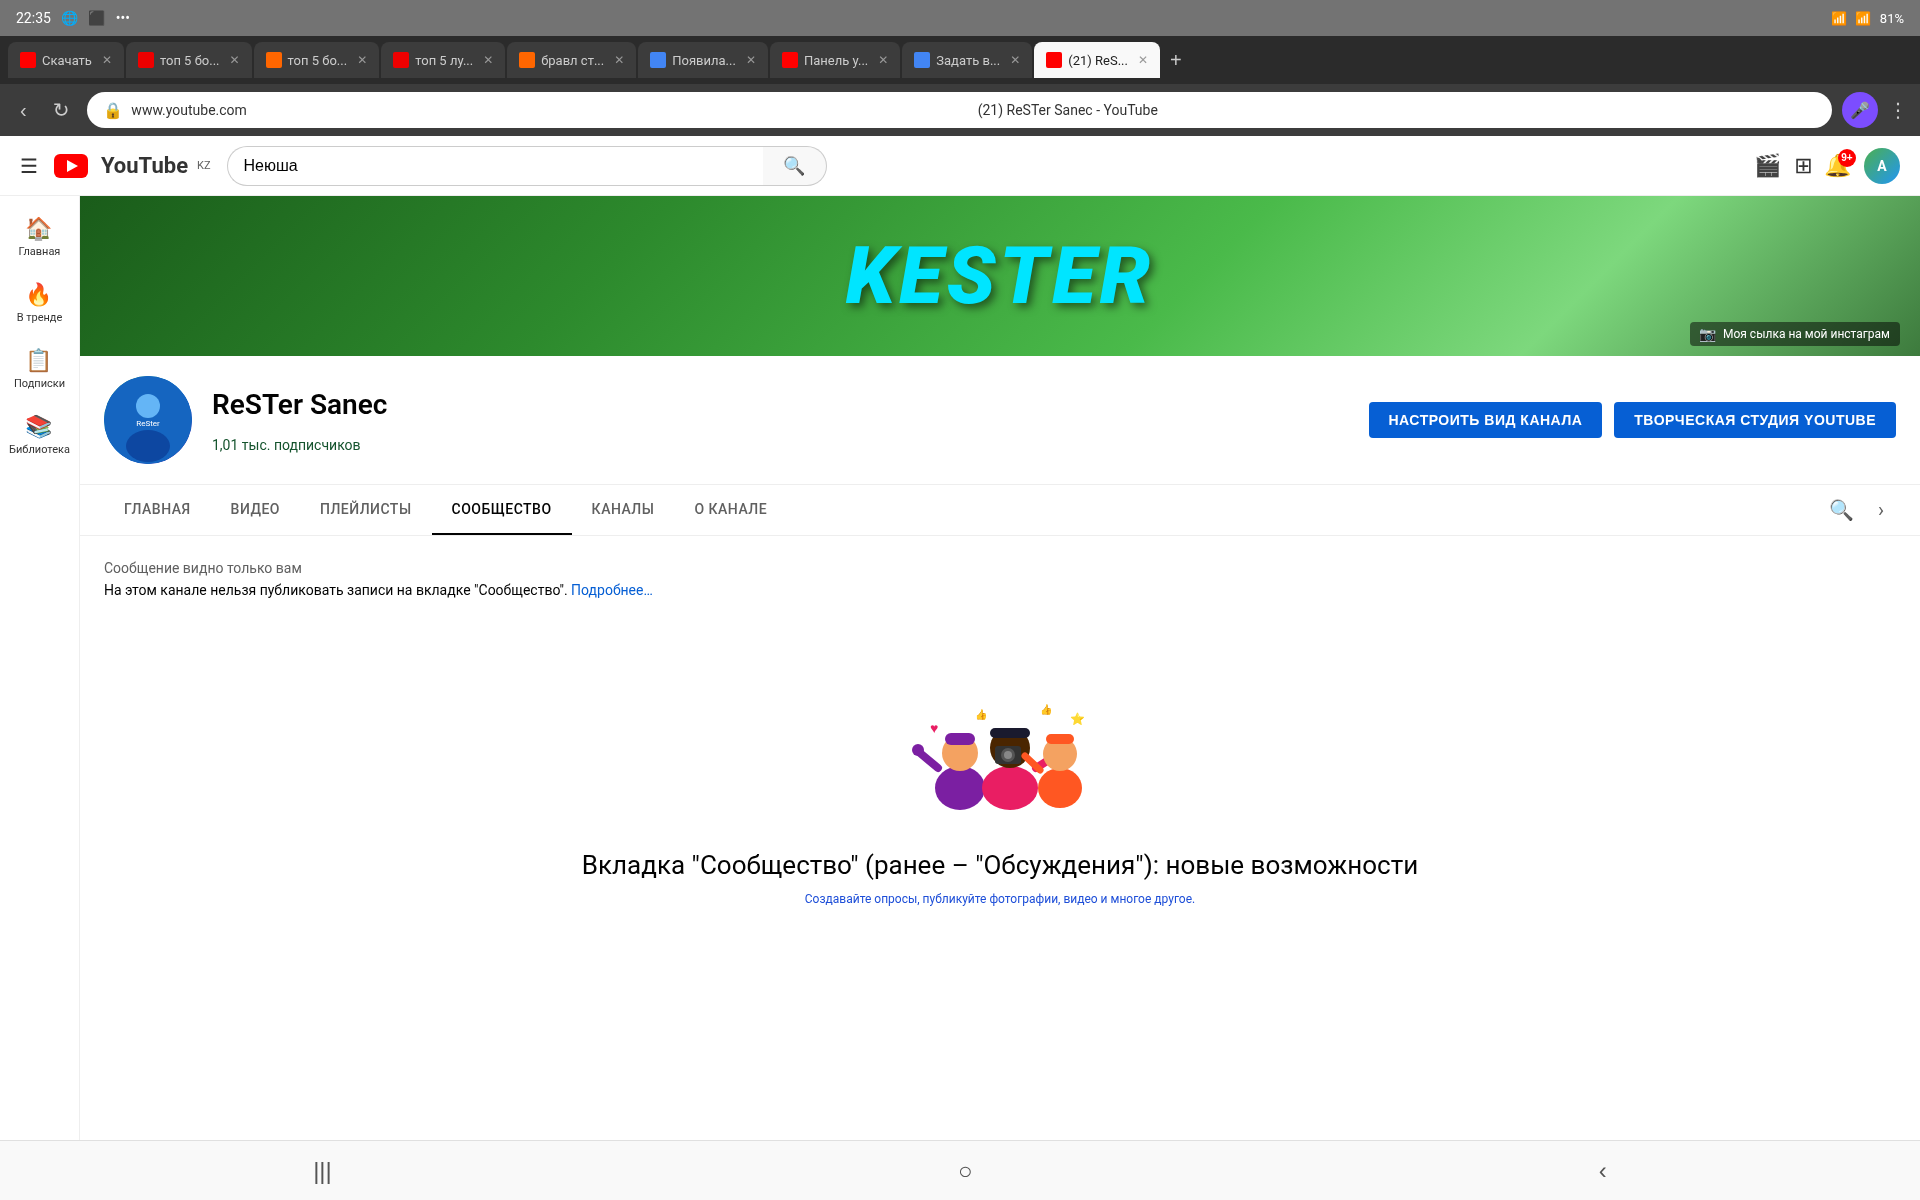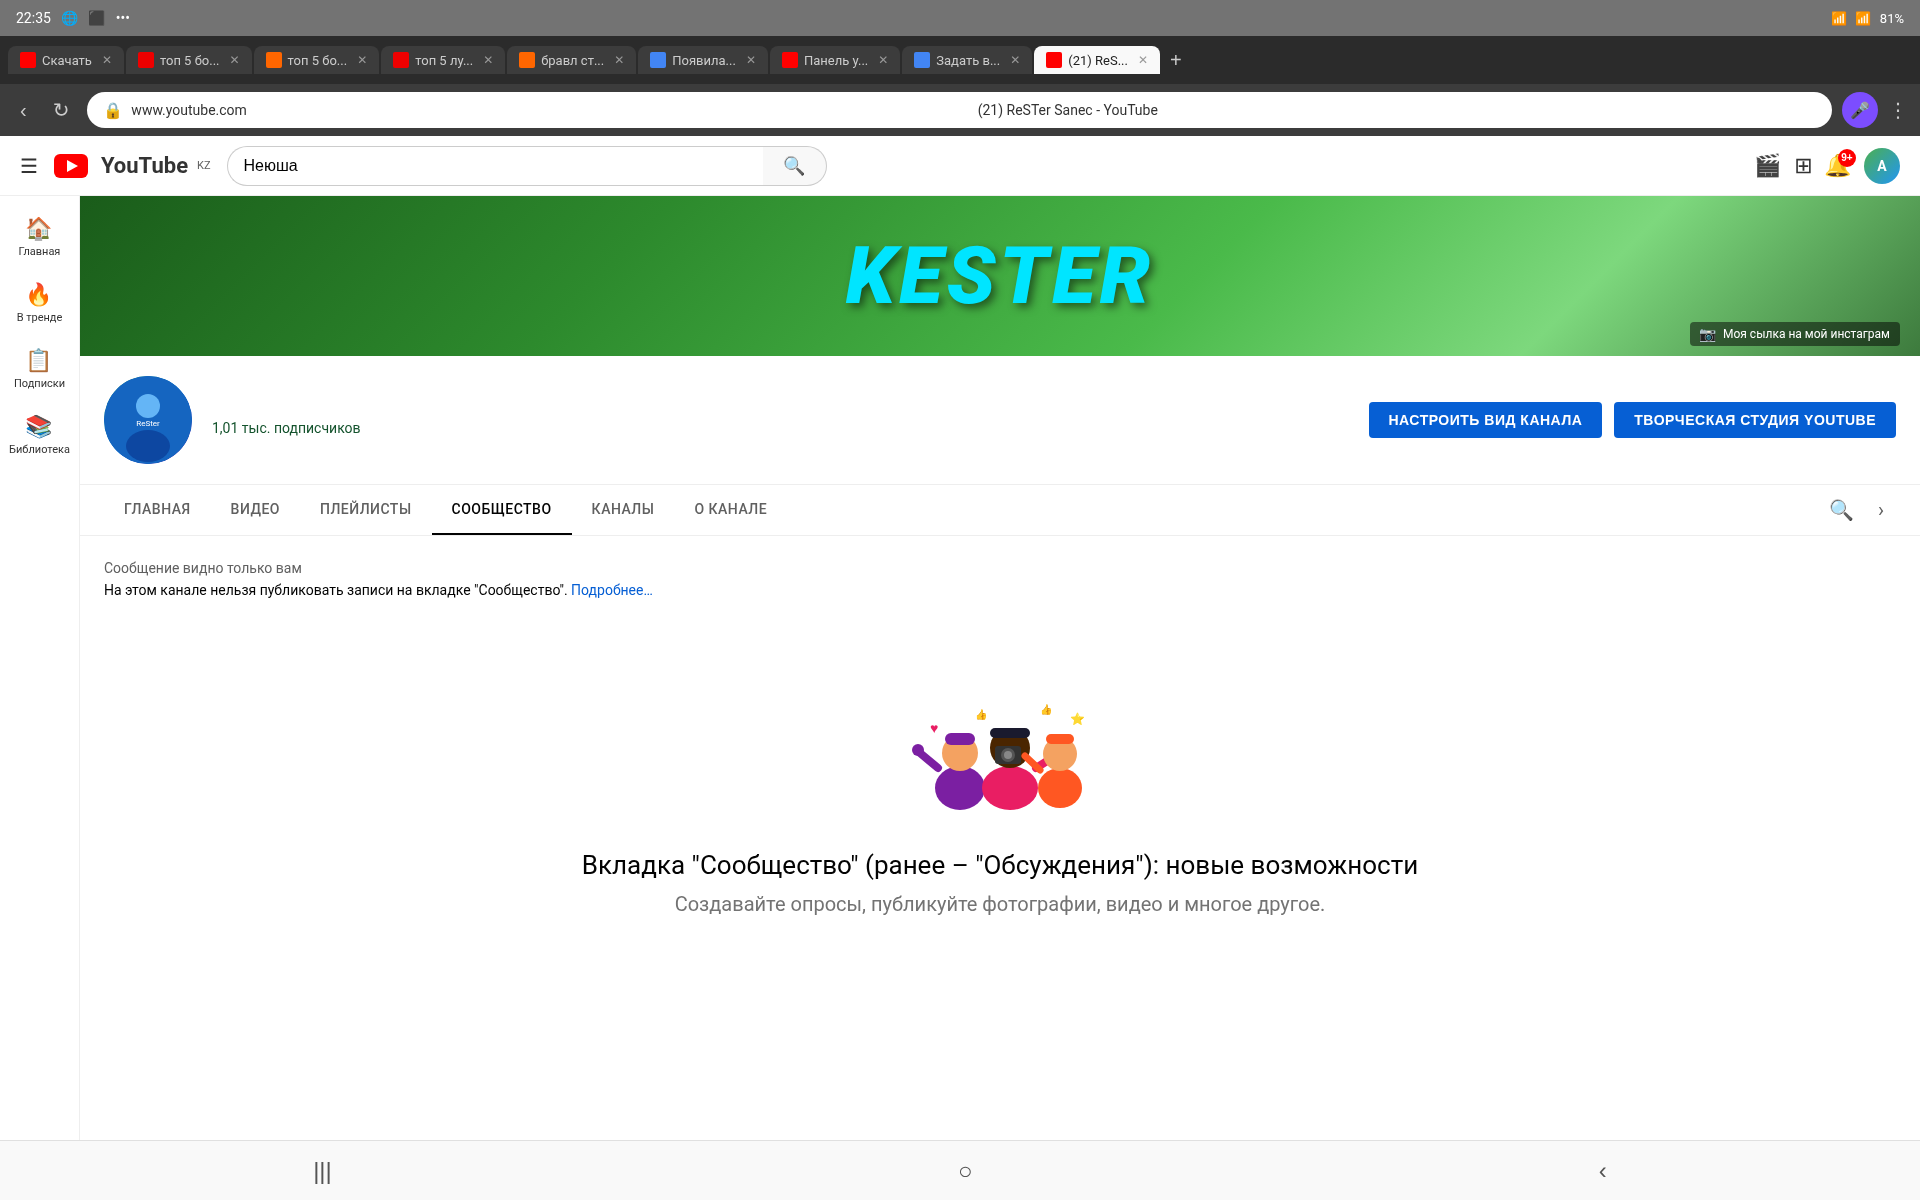--- a/index.html
+++ b/index.html
@@ -6,21 +6,21 @@
     body { font-family: 'Roboto', Arial, sans-serif; background: #f9f9f9; width: 1920px; height: 1200px; overflow: hidden; }
 
     
     .status-bar {
       background: #737373; color: #fff; height: 36px; display: flex; align-items: center;
       justify-content: space-between; padding: 0 16px; font-size: 14px;
     }
     .status-left { display: flex; align-items: center; gap: 10px; }
     .status-right { display: flex; align-items: center; gap: 8px; font-size: 13px; }
     .tab-bar { display: flex; align-items: center; height: 48px; background: #2b2b2b; padding: 0 8px; gap: 2px; overflow: hidden; }
-    .tab { display: flex; align-items: center; height: 28px; padding: 8px 12px; border-radius: 8px 8px 0 0; font-size: 13px; color: #ccc; background: #3c3c3c; max-width: 160px; gap: 6px; white-space: nowrap; overflow: hidden; text-overflow: ellipsis; flex-shrink: 0; }
+    .tab { display: flex; align-items: center; height: 36px; padding: 8px 12px; border-radius: 8px 8px 0 0; font-size: 13px; color: #ccc; background: #3c3c3c; max-width: 160px; gap: 6px; white-space: nowrap; overflow: hidden; text-overflow: ellipsis; flex-shrink: 0; }
     .tab.active { background: #f9f9f9; color: #222; }
     .tab .tab-favicon { width: 16px; height: 16px; border-radius: 2px; flex-shrink: 0; }
     .tab .tab-close { margin-left: 4px; color: #999; font-size: 12px; cursor: pointer; flex-shrink: 0; }
     .tab-new { background: none; border: none; color: #ccc; font-size: 20px; cursor: pointer; padding: 0 8px; }
 
     .nav-bar { display: flex; align-items: center; height: 52px; background: #3c3c3c; padding: 0 12px; gap: 10px; }
     .nav-btn { background: none; border: none; color: #ccc; font-size: 20px; cursor: pointer; padding: 4px 8px; border-radius: 4px; }
     .address-bar { flex: 1; background: #fff; border-radius: 24px; height: 36px; display: flex; align-items: center; padding: 0 16px; gap: 8px; font-size: 14px; color: #333; }
     .address-icon { color: #0a0; font-size: 16px; }
     .address-text { flex: 1; font-size: 14px; color: #333; }
@@ -80,21 +80,21 @@
     .community-section { padding: 24px; }
     .community-notice { margin-bottom: 20px; }
     .notice-visible { font-size: 14px; color: #606060; margin-bottom: 6px; }
     .notice-main { font-size: 14px; color: #030303; }
     .notice-link { color: #065fd4; text-decoration: none; }
 
     
     .community-illustration { display: flex; flex-direction: column; align-items: center; padding: 40px 24px; }
     .illustration-svg { width: 200px; height: 160px; margin-bottom: 32px; }
     .community-title { font-size: 26px; color: #030303; text-align: center; margin-bottom: 12px; font-weight: 400; }
-    .community-subtitle { font-size: 20px; color: #737373; text-align: center; }
+    .community-subtitle { font-size: 12px; color: #1d4ed8; text-align: center; }
 
     
     .android-nav { height: 60px; background: #f9f9f9; display: flex; align-items: center; justify-content: space-around; border-top: 1px solid #e0e0e0; }
     .android-nav-btn { background: none; border: none; font-size: 24px; color: #555; cursor: pointer; padding: 8px 32px; }
 
     
     .favicon-red { background: #ff0000; border-radius: 2px; }
     .favicon-yandex { background: #e00; border-radius: 50%; }
     .favicon-mountain { background: #ff6600; border-radius: 2px; }
     .favicon-google { background: #4285F4; border-radius: 50%; }
@@ -240,20 +240,21 @@
           <div class="channel-avatar-inner">
             <svg width="88" height="88" viewBox="0 0 88 88">
               <circle cx="44" cy="44" r="44" fill="#1565C0"></circle>
               <circle cx="44" cy="30" r="12" fill="#64B5F6"></circle>
               <ellipse cx="44" cy="70" rx="22" ry="16" fill="#0D47A1"></ellipse>
               <text x="44" y="50" text-anchor="middle" fill="white" font-size="8">ReSter</text>
             </svg>
           </div>
         </div>
         <div class="channel-details">
+          <div class="channel-name">ReSTer Sanec</div>
           <div class="channel-subs">1,01 тыс. подписчиков</div>
         </div>
         <div class="channel-actions">
           <button class="btn-channel btn-customize">НАСТРОИТЬ ВИД КАНАЛА</button>
           <button class="btn-channel btn-studio">ТВОРЧЕСКАЯ СТУДИЯ YOUTUBE</button>
         </div>
       </div>
 
       <div class="channel-tabs">
         <div class="channel-tab">ГЛАВНАЯ</div>

